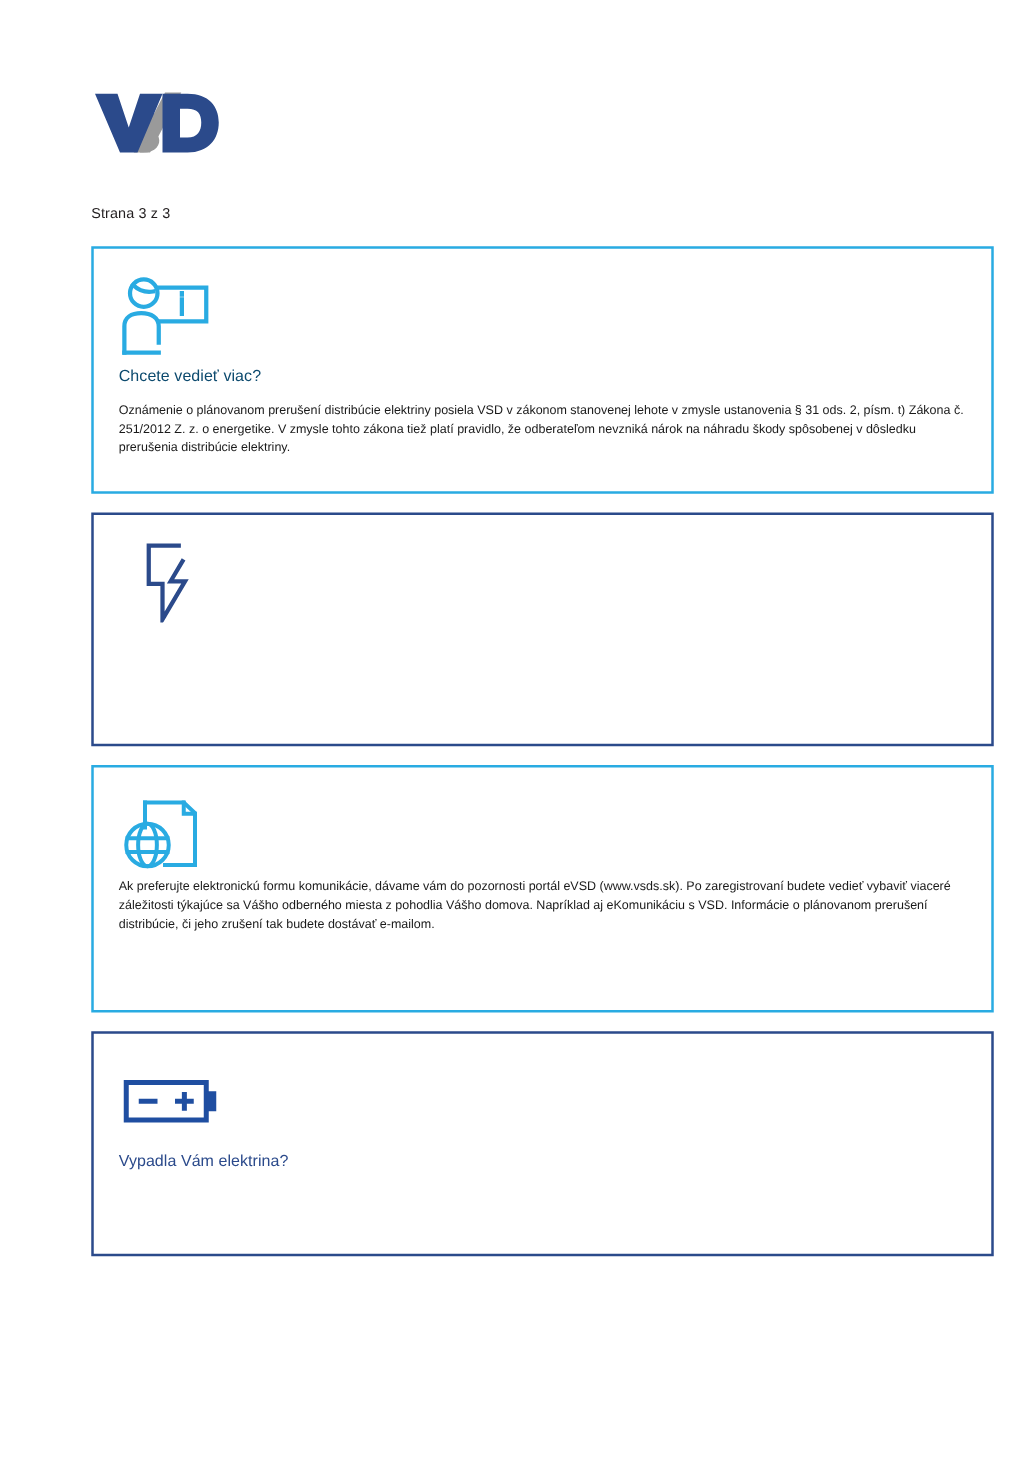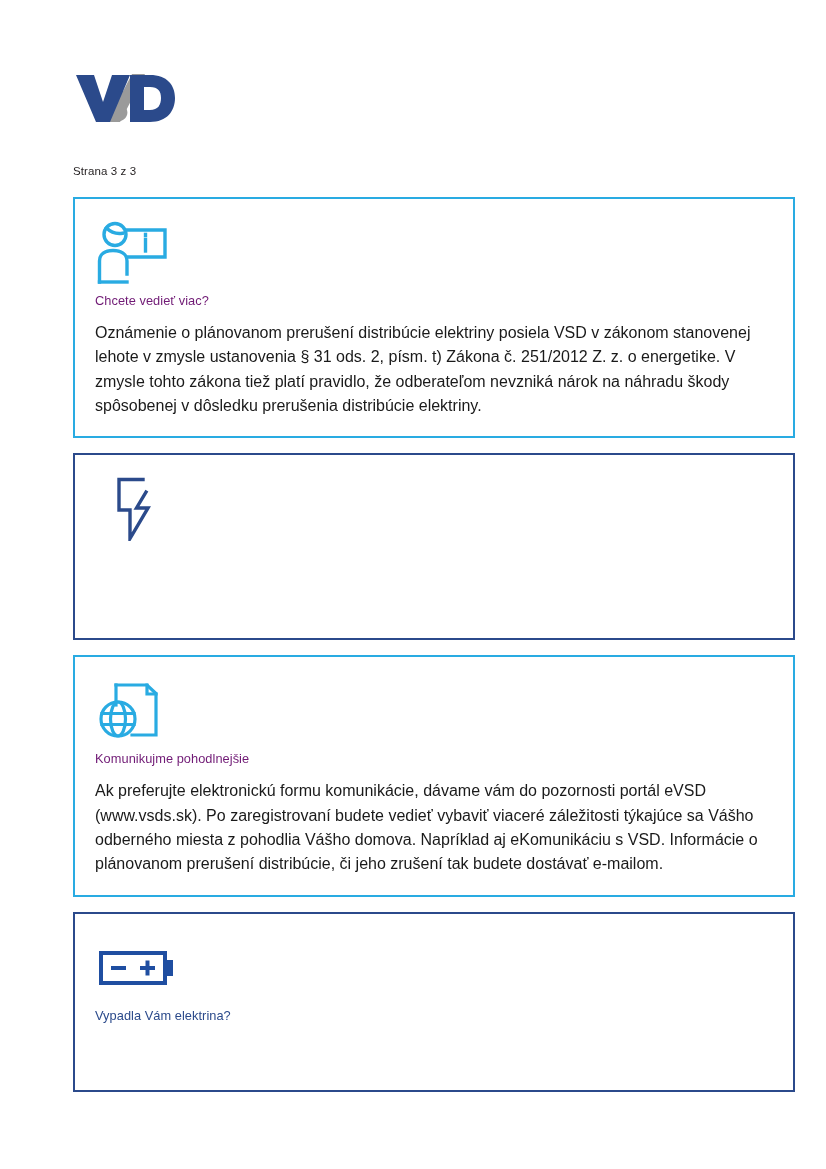--- a/index.html
+++ b/index.html
@@ -66,31 +66,31 @@
   .card-icon {
     height: 66px;
     margin-left: 2px;
     display: flex;
     align-items: flex-start;
   }
   .card-icon svg { display: block; }
 
   .card-title {
     font-size: 12.8px;
-    color: #701a75;
+    color: #0c4a6e;
     margin-top: 6px;
     margin-bottom: 13px;
     letter-spacing: 0.05px;
   }
   .card.navy .card-title {
     color: #2b4a8b;
   }
 
   .card-body {
-    font-size: 16px;
+    font-size: 10px;
     line-height: 1.52;
     color: #1a1a1a;
     letter-spacing: 0.0px;
     max-width: 690px;
   }
 
   
   .card-1 { min-height: 198px; }
   .card-2 { min-height: 187px; }
   .card-3 { min-height: 198px; }
@@ -159,21 +159,20 @@
             <path d="M19 6 L19 26"></path>
             <path d="M50 6 L50 15 L59 15"></path>
 
             <circle cx="21" cy="40" r="17"></circle>
             <ellipse cx="21" cy="40" rx="7.5" ry="17"></ellipse>
             <path d="M5 34.5 L37 34.5"></path>
             <path d="M5 45.5 L37 45.5"></path>
           </g>
         </svg>
       </div>
-      <div class="card-title">Komunikujme pohodlnejšie</div>
       <div class="card-body">Ak preferujte elektronickú formu komunikácie, dávame vám do pozornosti portál eVSD (www.vsds.sk). Po zaregistrovaní budete vedieť vybaviť viaceré záležitosti týkajúce sa Vášho odberného miesta z pohodlia Vášho domova. Napríklad aj eKomunikáciu s VSD. Informácie o plánovanom prerušení distribúcie, či jeho zrušení tak budete dostávať e-mailom.</div>
     </div>
 
     <div class="card card-4 navy">
       <div class="card-icon">
         <svg width="88" height="64" viewBox="0 0 88 64" xmlns="http://www.w3.org/2000/svg">
           <g fill="none" stroke="#1f4ea1" stroke-width="4" stroke-linecap="square">
             <rect x="4" y="17" width="64" height="30"></rect>
             <path d="M16 32 L27 32"></path>
             <path d="M45 32 L56 32"></path>

